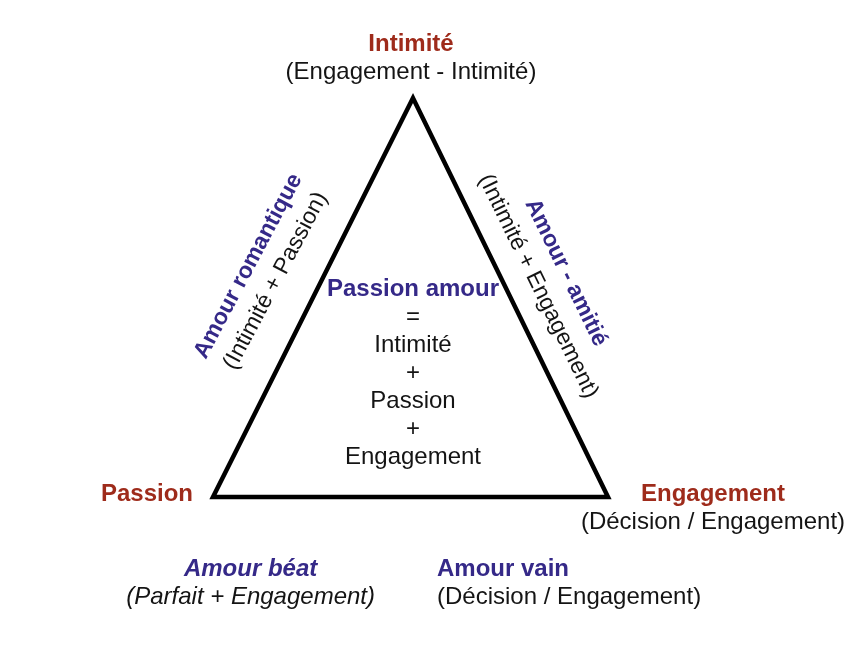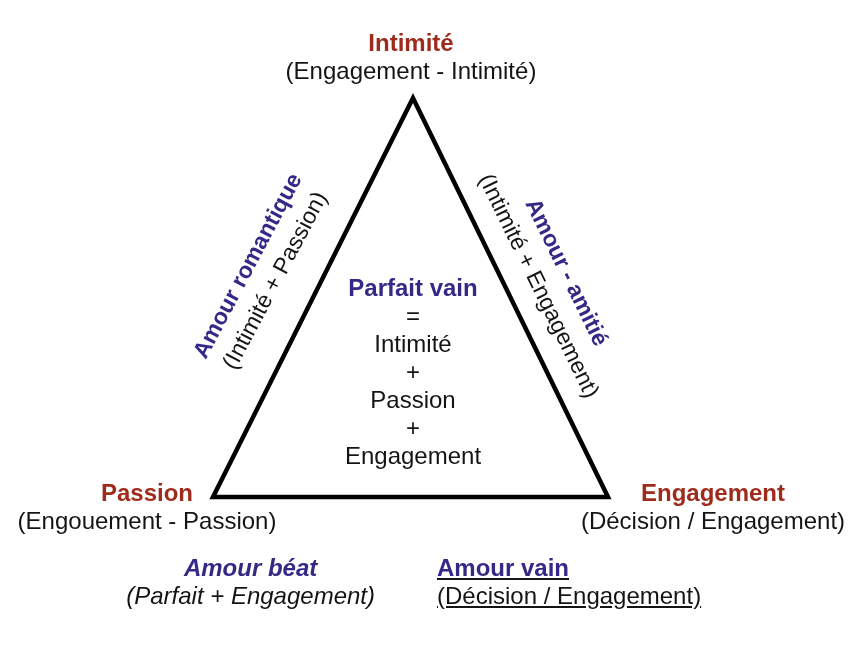--- a/index.html
+++ b/index.html
@@ -39,21 +39,21 @@
 
   
   .apex-block { left: 411px; top: 29px; transform: translateX(-50%); }
 
   
   .left-vertex-block  { left: 147px; top: 479px; transform: translateX(-50%); }
   .right-vertex-block { left: 713px; top: 479px; transform: translateX(-50%); }
 
   
   .bottom-left-block  { right: 489px; top: 554px; text-align: center; font-style: italic; }
-  .bottom-right-block { left: 437px;  top: 554px; text-align: left; text-decoration: underline; }
+  .bottom-right-block { left: 437px;  top: 554px; text-align: left; }
 
   
   .edge-block { font-size: 23px; line-height: 31px; }
   .left-edge-block {
     left: 261px; top: 273px;
     transform: translate(-50%, -50%) rotate(-62deg);
   }
   .right-edge-block {
     left: 553px; top: 279px;
     transform: translate(-50%, -50%) rotate(64deg);
@@ -80,32 +80,31 @@
     <div class="title purple">Amour romantique</div>
     <div class="plain">(Intimité + Passion)</div>
   </div>
 
   <div class="block edge-block right-edge-block">
     <div class="title purple">Amour - amitié</div>
     <div class="plain">(Intimité + Engagement)</div>
   </div>
 
   <div class="block center-block">
-    <div class="title purple">Parfait vain</div>
+    <div class="title purple">Passion amour</div>
     <div class="plain">=</div>
     <div class="plain">Intimité</div>
     <div class="plain">+</div>
     <div class="plain">Passion</div>
     <div class="plain">+</div>
     <div class="plain">Engagement</div>
   </div>
 
   <div class="block left-vertex-block">
     <div class="title red">Passion</div>
-    <div class="plain">(Engouement - Passion)</div>
   </div>
 
   <div class="block right-vertex-block">
     <div class="title red">Engagement</div>
     <div class="plain">(Décision / Engagement)</div>
   </div>
 
   <div class="block bottom-left-block">
     <div class="title purple">Amour béat</div>
     <div class="plain">(Parfait + Engagement)</div>

